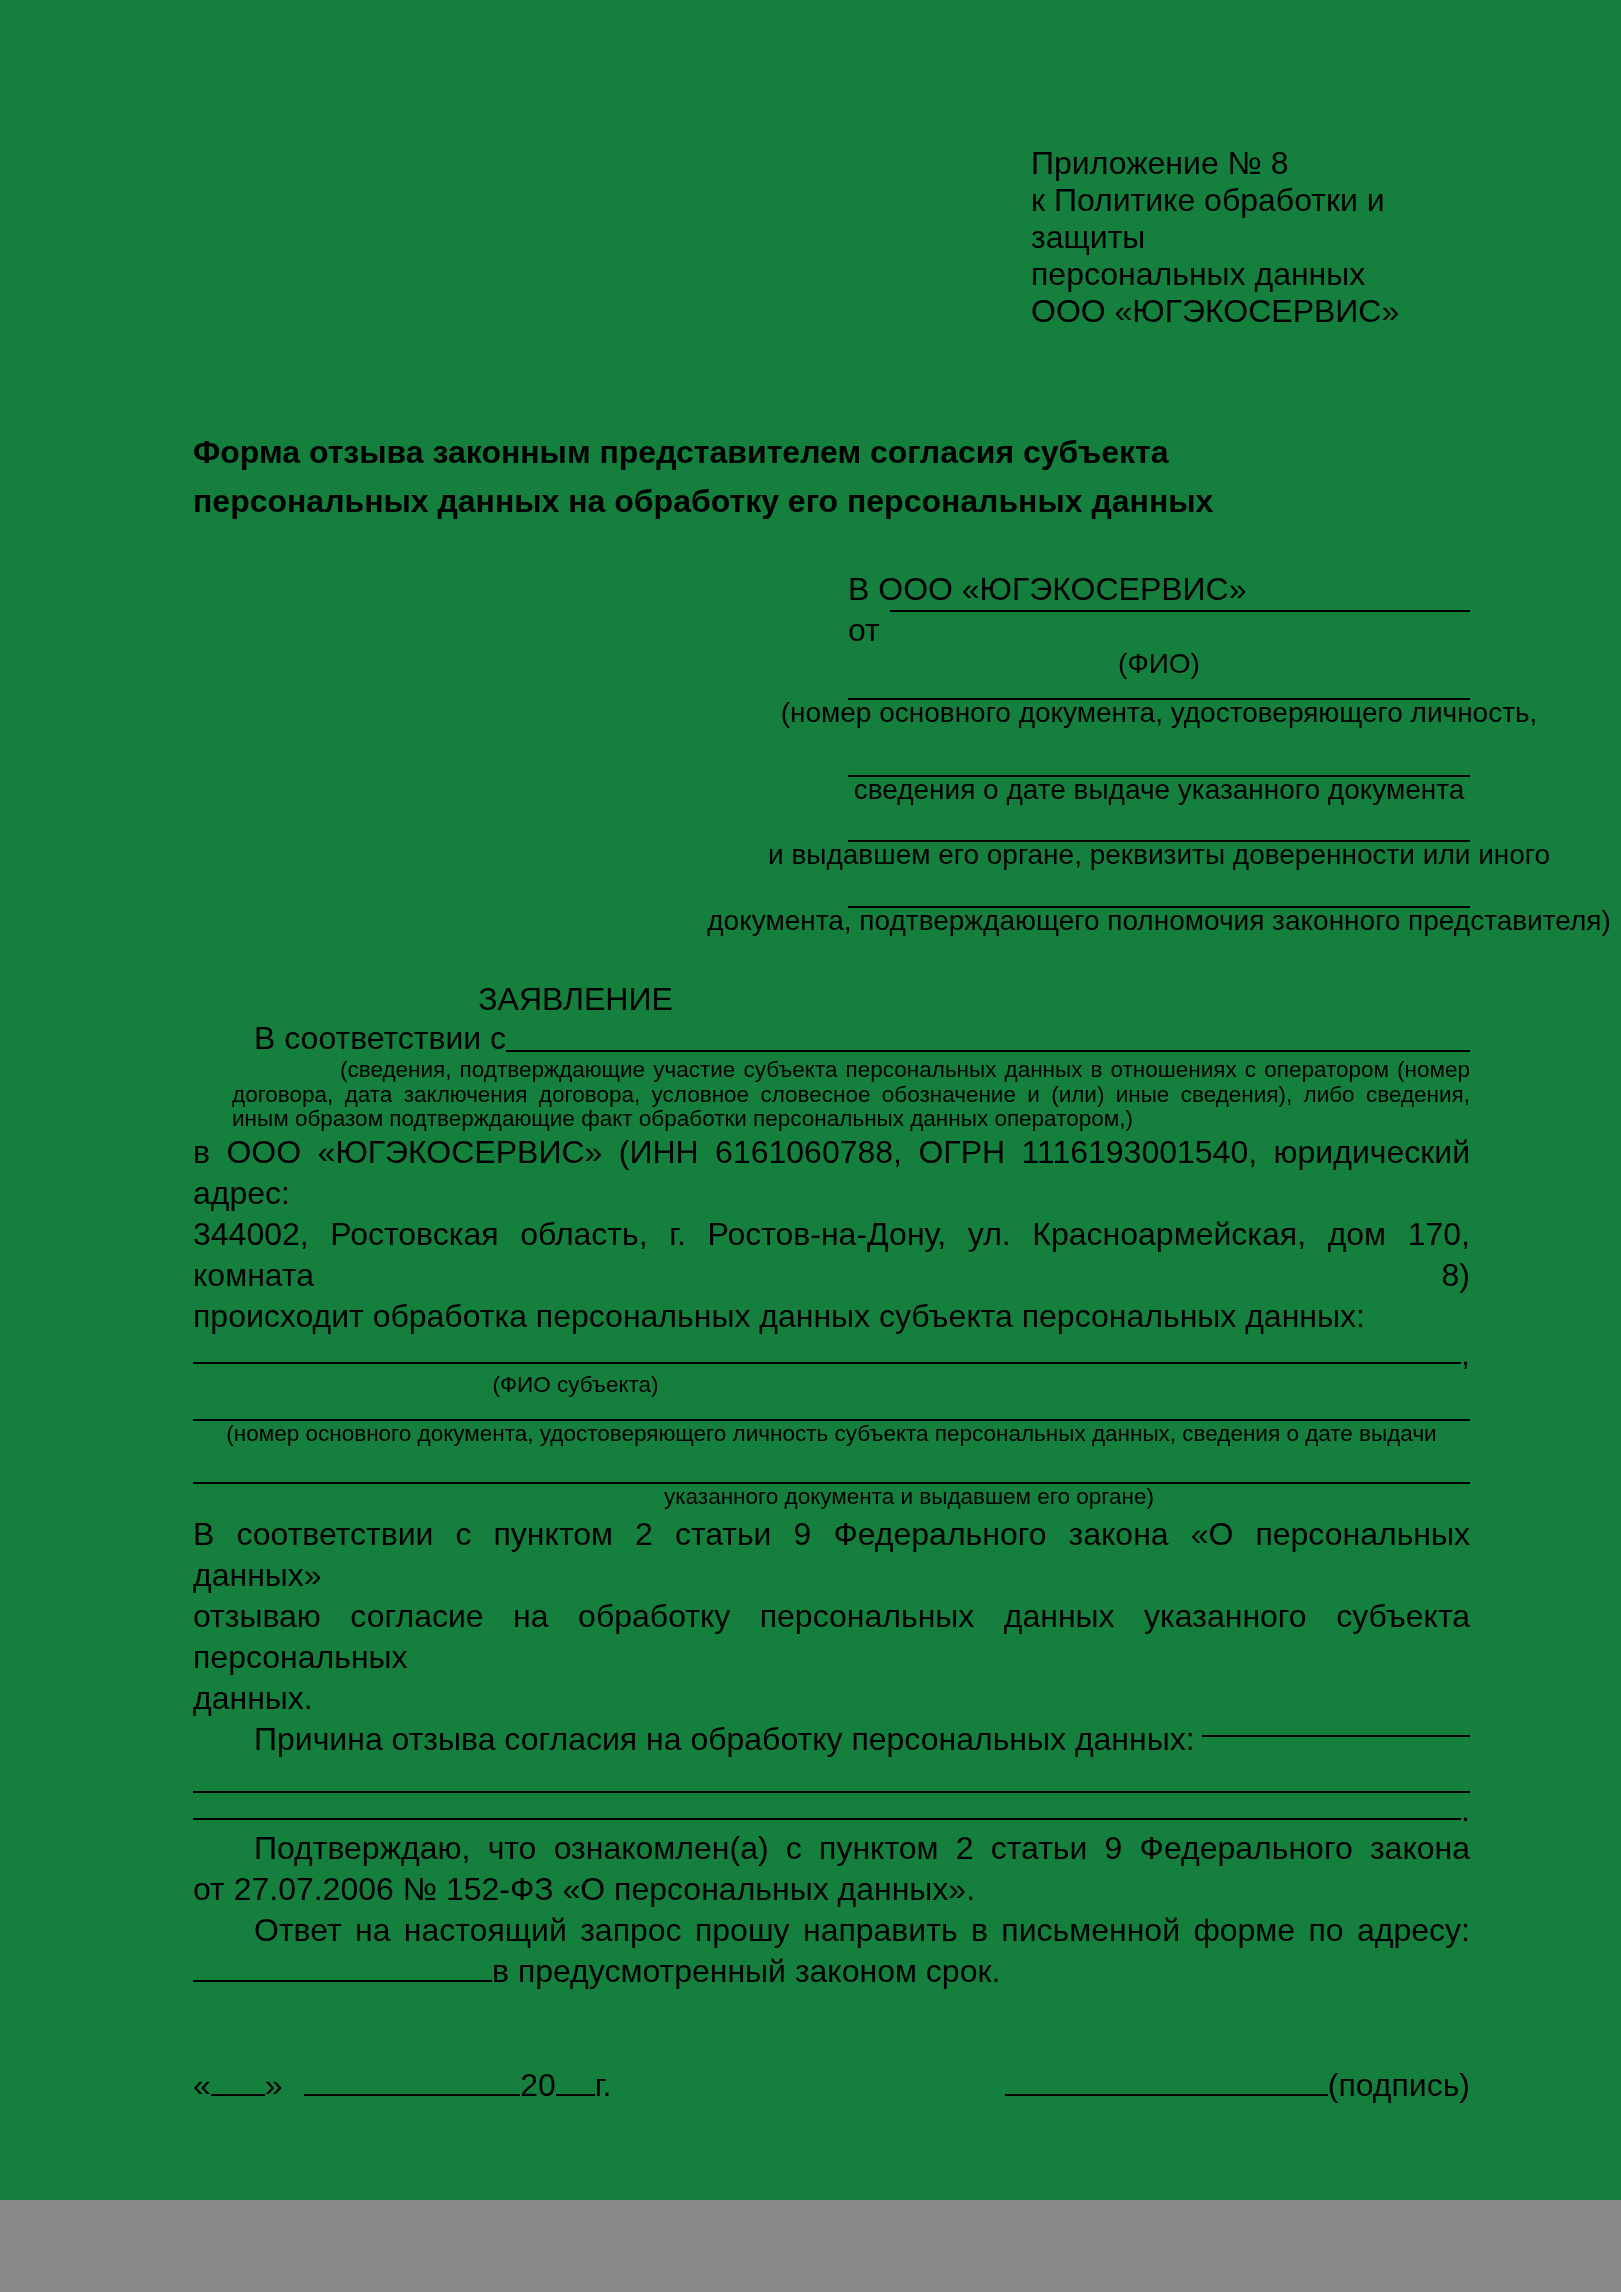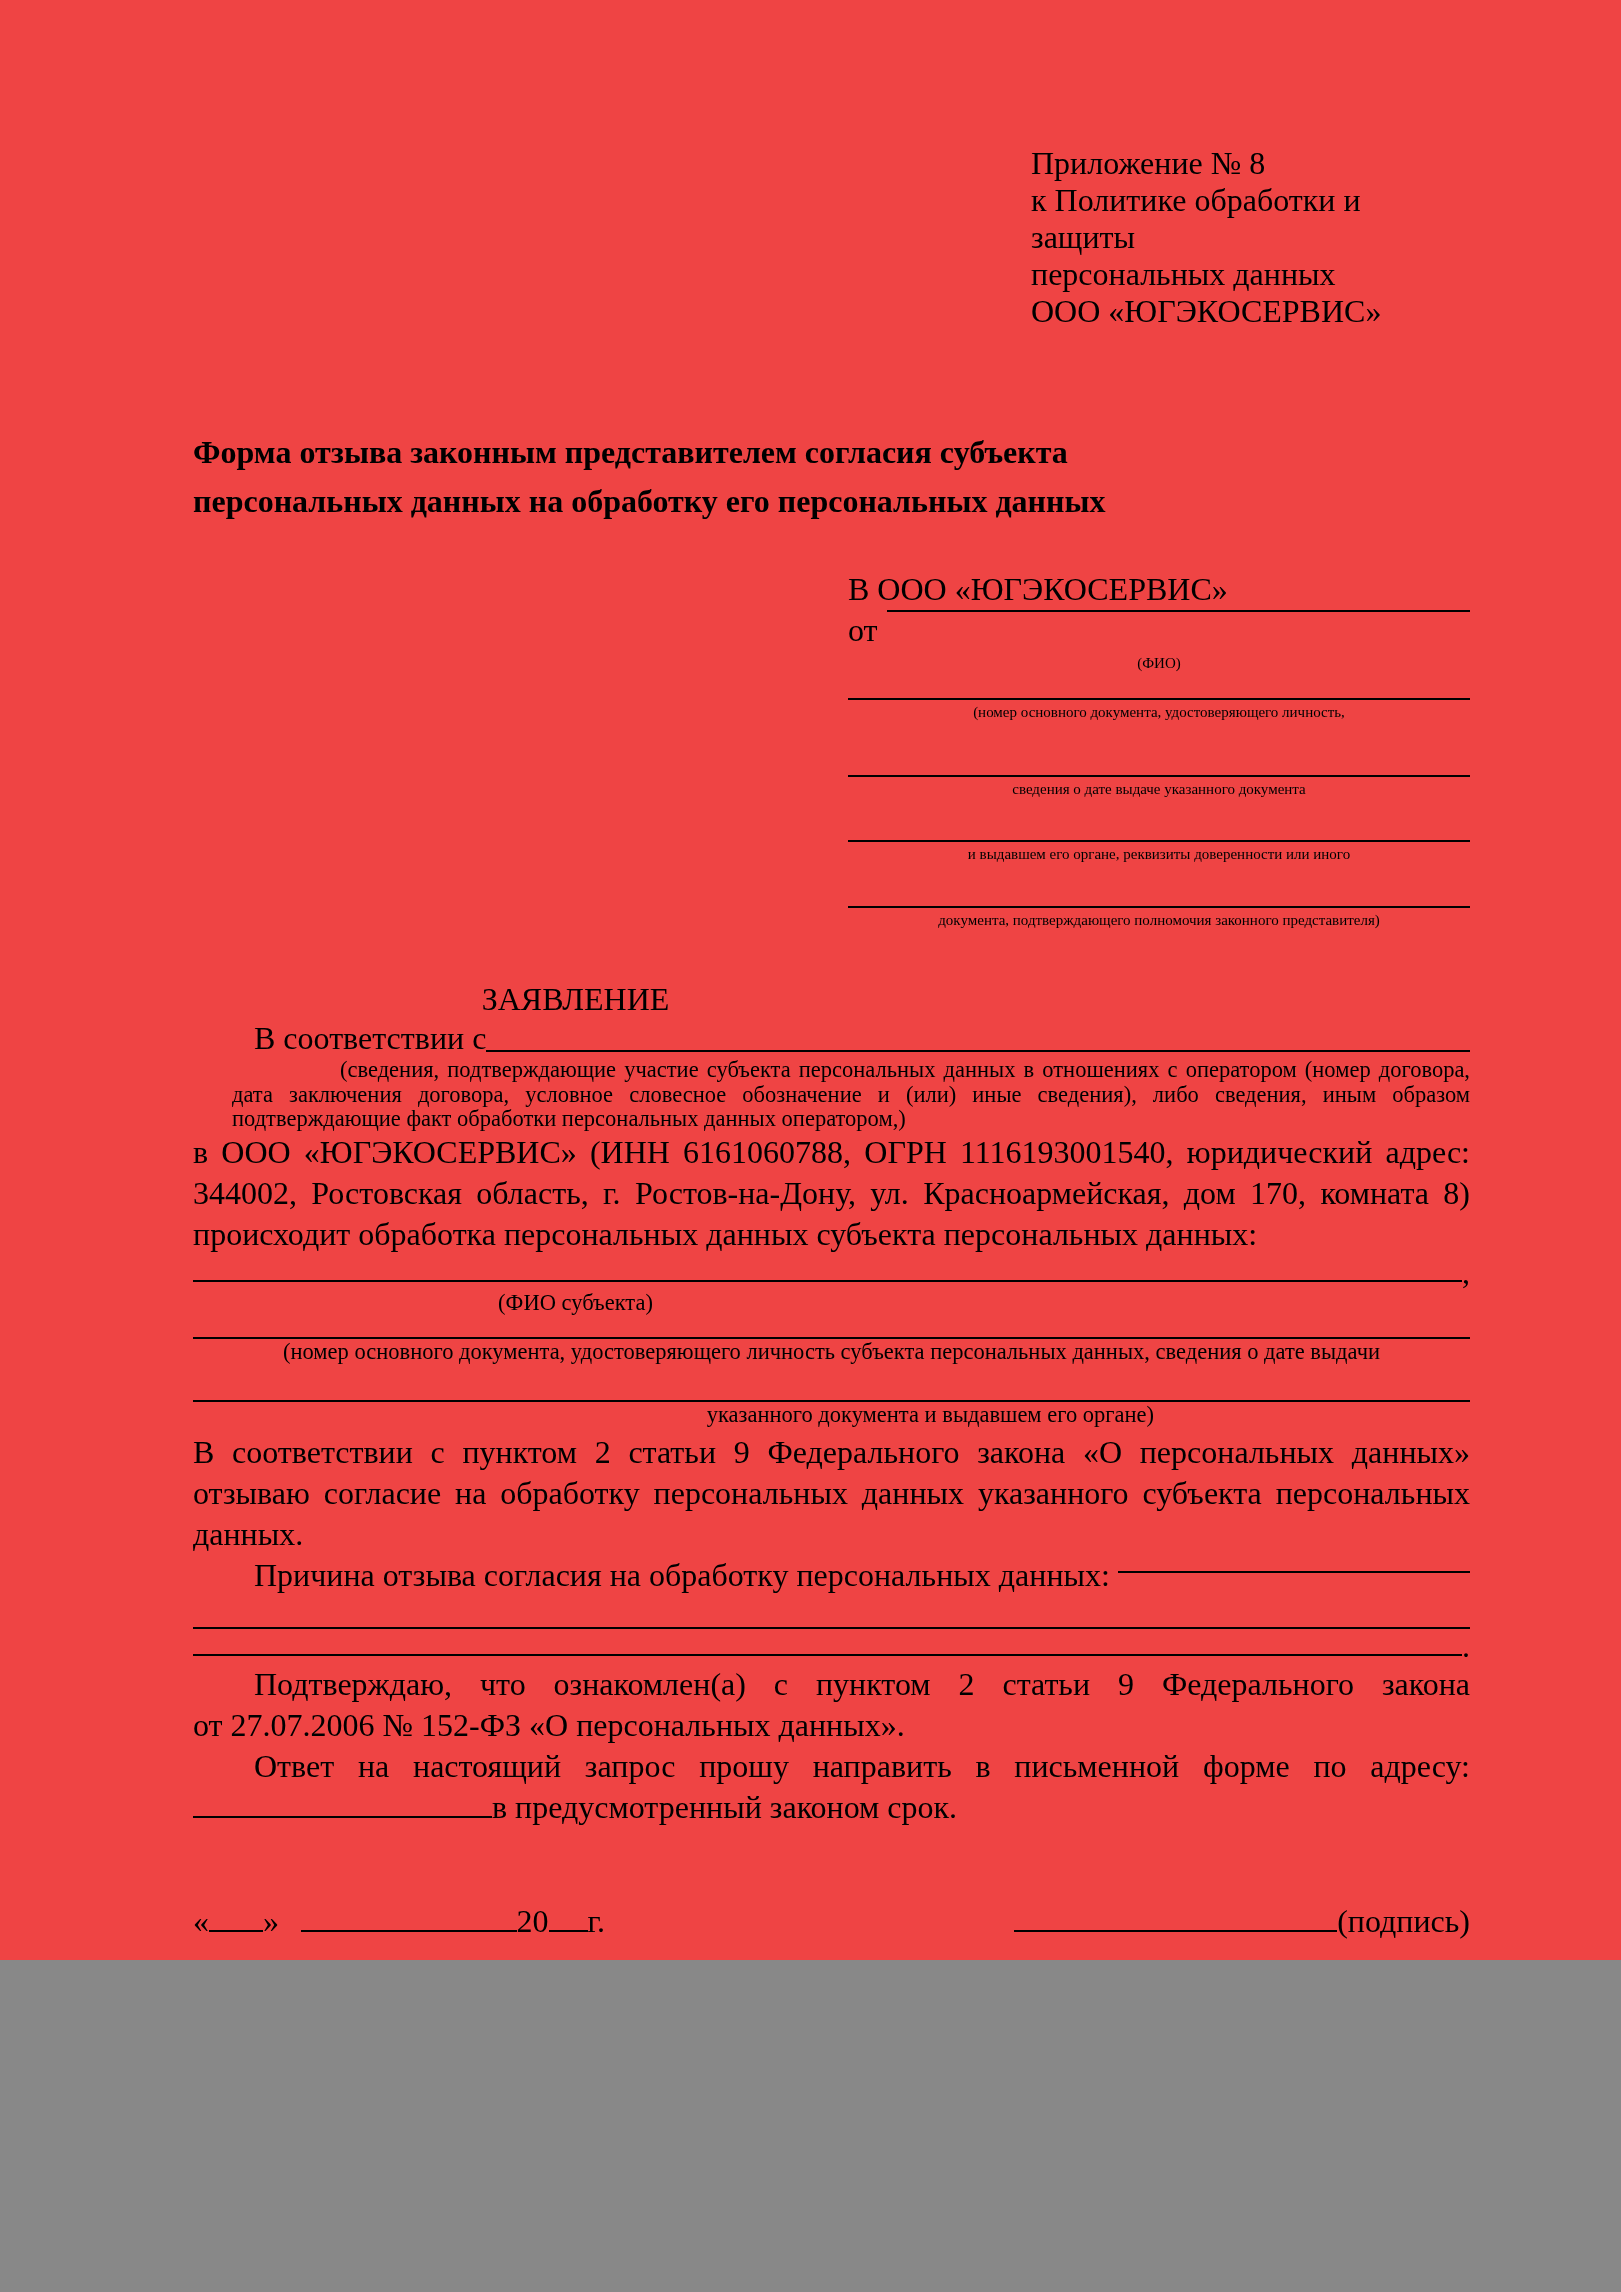--- a/index.html
+++ b/index.html
@@ -1,31 +1,31 @@
 <!DOCTYPE html>
 <html><head>
 <meta charset="utf-8">
 <style>
   html,body { margin:0; padding:0; background:#888; }
   .page {
-    width:1621px; height:1960px; background:#ef4444; position:relative;
-    font-family:Liberation Serif, serif; color:#000;
+    width:1621px; height:2200px; background:#15803d; position:relative;
+    font-family:Liberation Sans, sans-serif; color:#000;
     margin:0 auto; overflow:hidden;
   }
   .content { position:absolute; left:193px; top:0; width:1277px; }
 
   .header-block { margin-left:838px; padding-top:145px; font-size:32px; line-height:37px; }
 
   .doc-title { margin-top:98px; font-size:32px; font-weight:bold; line-height:49px; }
 
   .addressee { margin-top:43px; margin-left:655px; width:622px; font-size:32px; line-height:41px; }
   .from-row { display:flex; align-items:flex-start; }
   .fill { flex:1; border-bottom:2.9px solid #000; margin-bottom:5.9px; }
   .from-row .fill { margin-left:9.8px; }
-  .addr-cap { font-size:15px; line-height:25.5px; display:flex; justify-content:center; white-space:nowrap; }
+  .addr-cap { font-size:28px; line-height:25.5px; display:flex; justify-content:center; white-space:nowrap; }
   .addr-blank { border-bottom:2.9px solid #000; }
   .b1 { height:21.6px; } .b2 { height:49px; } .b3 { height:38px; } .b4 { height:38px; }
 
   .center-narrow { width:765px; text-align:center; }
   .center-mid { width:961px; text-align:right; }
   .heading { margin-top:47px; font-size:32px; line-height:39px; }
 
   .intro-row { display:flex; align-items:flex-end; font-size:32px; line-height:39px; padding-left:61px; }
   .fine-print { font-size:22.5px; line-height:24.5px; text-align:justify; text-indent:108px; hyphens:none;margin-left:39px; }
 

